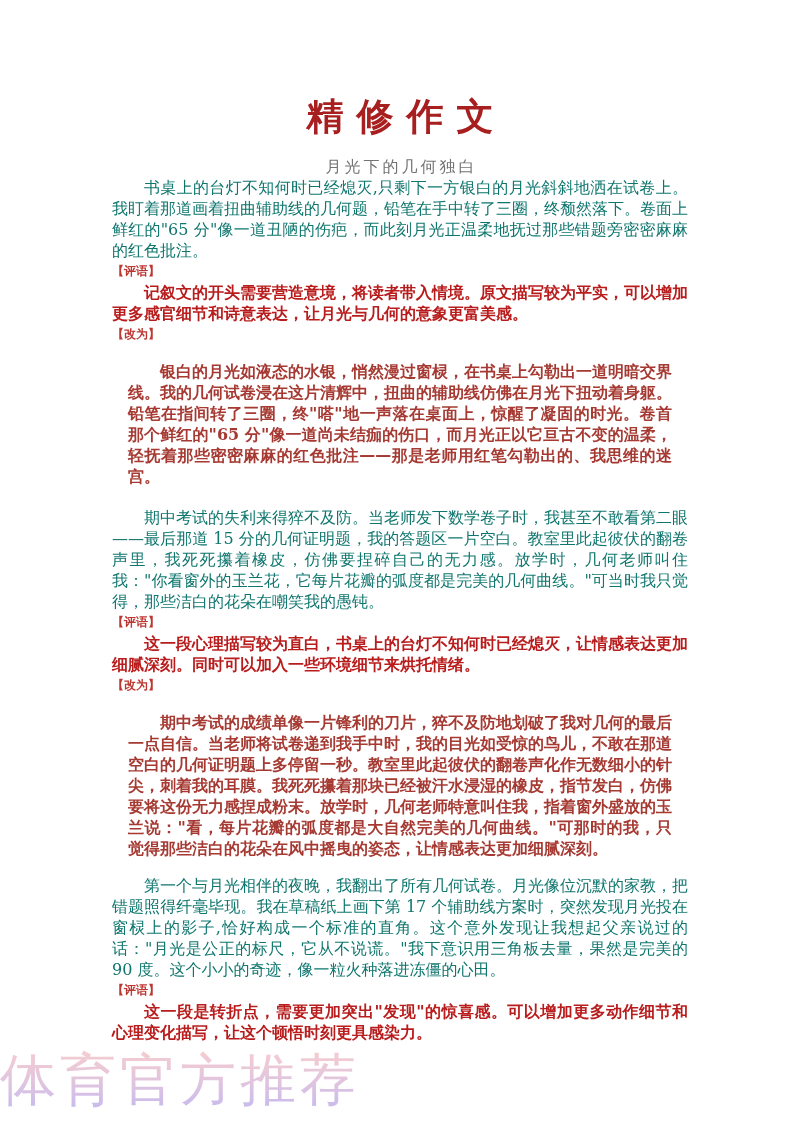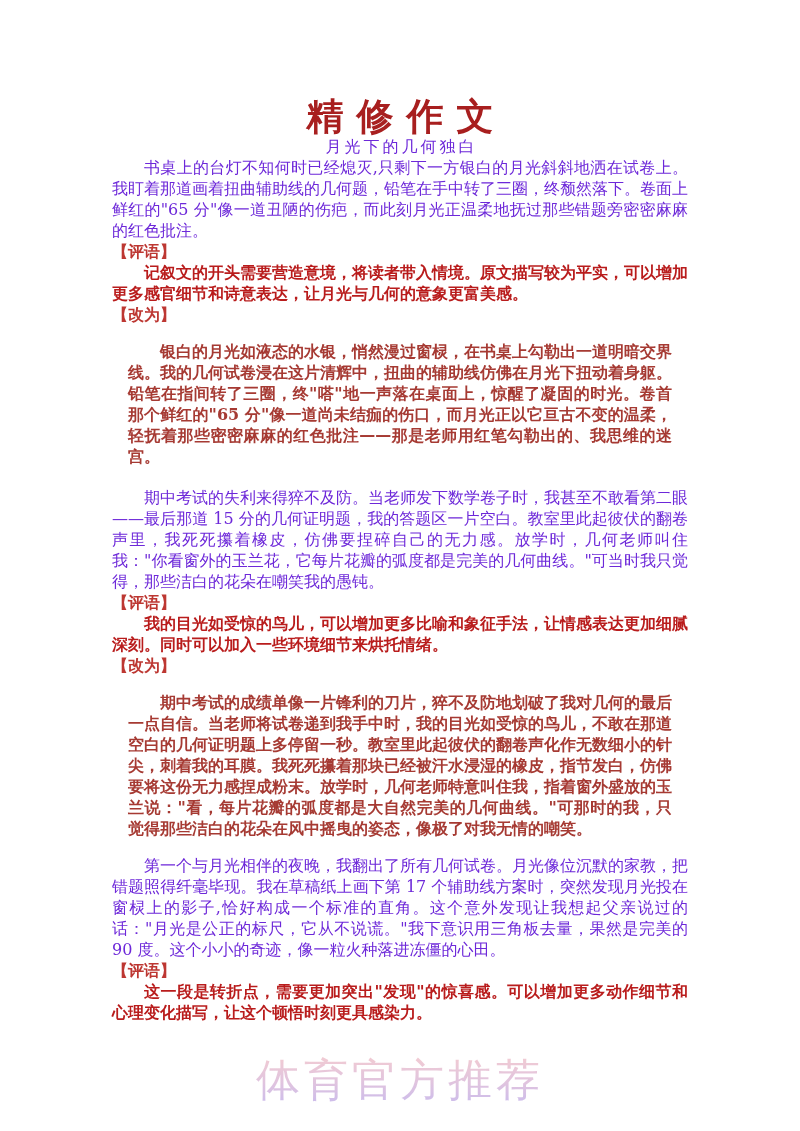--- a/index.html
+++ b/index.html
@@ -21,39 +21,39 @@
     margin: 96px 0 0 0;
     text-align: center;
     font-size: 37px;
     line-height: 40px;
     font-weight: bold;
     color: #a81f1f;
     letter-spacing: 13px;
     text-indent: 13px;
   }
   .doc-subtitle {
-    margin: 0 0 0 0;
+    margin: 20px 0 0 0;
     text-align: center;
     font-size: 16px;
     line-height: 21px;
-    color: #6d28d9;
+    color: #737373;
     letter-spacing: 3px;
     text-indent: 3px;
   }
   .para {
     margin: 0;
     font-size: 16px;
     line-height: 21px;
     text-align: justify;
     text-indent: 2em;
-    color: #6d28d9;
+    color: #0f766e;
   }
   .marker {
     margin: 0;
-    font-size: 16px;
+    font-size: 12px;
     line-height: 21px;
     font-weight: bold;
     color: #bd3732;
   }
   .comment {
     margin: 0;
     font-size: 16px;
     line-height: 21px;
     text-align: justify;
     text-indent: 2em;
@@ -69,22 +69,22 @@
     font-weight: bold;
     color: #a63a33;
   }
   .gap-1 { margin-top: 20px; }
   .gap-2 { margin-top: 0; }
   .watermark {
     position: absolute;
     top: 1050px;
     left: 0;
     width: 800px;
-    text-align: center;
-    font-size: 44px;
+    text-align: left;
+    font-size: 56px;
     line-height: 60px;
     letter-spacing: 4px;
     font-weight: normal;
     background: linear-gradient(180deg, #f6cdd0 0%, #e0c4df 55%, #c6baef 100%);
     -webkit-background-clip: text;
     background-clip: text;
     color: transparent;
     pointer-events: none;
   }
 </style>
@@ -101,23 +101,23 @@
       <p class="para">书桌上的台灯不知何时已经熄灭,只剩下一方银白的月光斜斜地洒在试卷上。我盯着那道画着扭曲辅助线的几何题，铅笔在手中转了三圈，终颓然落下。卷面上鲜红的"65 分"像一道丑陋的伤疤，而此刻月光正温柔地抚过那些错题旁密密麻麻的红色批注。</p>
       <p class="marker">【评语】</p>
       <p class="comment">记叙文的开头需要营造意境，将读者带入情境。原文描写较为平实，可以增加更多感官细节和诗意表达，让月光与几何的意象更富美感。</p>
       <p class="marker">【改为】</p>
       <p class="rewrite">银白的月光如液态的水银，悄然漫过窗棂，在书桌上勾勒出一道明暗交界线。我的几何试卷浸在这片清辉中，扭曲的辅助线仿佛在月光下扭动着身躯。铅笔在指间转了三圈，终"嗒"地一声落在桌面上，惊醒了凝固的时光。卷首那个鲜红的"65 分"像一道尚未结痂的伤口，而月光正以它亘古不变的温柔，轻抚着那些密密麻麻的红色批注——那是老师用红笔勾勒出的、我思维的迷宫。</p>
     </div>
 
     <div>
       <p class="para gap-1">期中考试的失利来得猝不及防。当老师发下数学卷子时，我甚至不敢看第二眼——最后那道 15 分的几何证明题，我的答题区一片空白。教室里此起彼伏的翻卷声里，我死死攥着橡皮，仿佛要捏碎自己的无力感。放学时，几何老师叫住我："你看窗外的玉兰花，它每片花瓣的弧度都是完美的几何曲线。"可当时我只觉得，那些洁白的花朵在嘲笑我的愚钝。</p>
       <p class="marker">【评语】</p>
-      <p class="comment">我的目光如受惊的鸟儿，可以增加更多比喻和象征手法，让情感表达更加细腻深刻。同时可以加入一些环境细节来烘托情绪。</p>
+      <p class="comment">这一段心理描写较为直白，书桌上的台灯不知何时已经熄灭，让情感表达更加细腻深刻。同时可以加入一些环境细节来烘托情绪。</p>
       <p class="marker">【改为】</p>
-      <p class="rewrite">期中考试的成绩单像一片锋利的刀片，猝不及防地划破了我对几何的最后一点自信。当老师将试卷递到我手中时，我的目光如受惊的鸟儿，不敢在那道空白的几何证明题上多停留一秒。教室里此起彼伏的翻卷声化作无数细小的针尖，刺着我的耳膜。我死死攥着那块已经被汗水浸湿的橡皮，指节发白，仿佛要将这份无力感捏成粉末。放学时，几何老师特意叫住我，指着窗外盛放的玉兰说："看，每片花瓣的弧度都是大自然完美的几何曲线。"可那时的我，只觉得那些洁白的花朵在风中摇曳的姿态，像极了对我无情的嘲笑。</p>
+      <p class="rewrite">期中考试的成绩单像一片锋利的刀片，猝不及防地划破了我对几何的最后一点自信。当老师将试卷递到我手中时，我的目光如受惊的鸟儿，不敢在那道空白的几何证明题上多停留一秒。教室里此起彼伏的翻卷声化作无数细小的针尖，刺着我的耳膜。我死死攥着那块已经被汗水浸湿的橡皮，指节发白，仿佛要将这份无力感捏成粉末。放学时，几何老师特意叫住我，指着窗外盛放的玉兰说："看，每片花瓣的弧度都是大自然完美的几何曲线。"可那时的我，只觉得那些洁白的花朵在风中摇曳的姿态，让情感表达更加细腻深刻。</p>
     </div>
 
     <div>
       <p class="para gap-2">第一个与月光相伴的夜晚，我翻出了所有几何试卷。月光像位沉默的家教，把错题照得纤毫毕现。我在草稿纸上画下第 17 个辅助线方案时，突然发现月光投在窗棂上的影子,恰好构成一个标准的直角。这个意外发现让我想起父亲说过的话："月光是公正的标尺，它从不说谎。"我下意识用三角板去量，果然是完美的 90 度。这个小小的奇迹，像一粒火种落进冻僵的心田。</p>
       <p class="marker">【评语】</p>
       <p class="comment">这一段是转折点，需要更加突出"发现"的惊喜感。可以增加更多动作细节和心理变化描写，让这个顿悟时刻更具感染力。</p>
     </div>
 
   </div>
 

